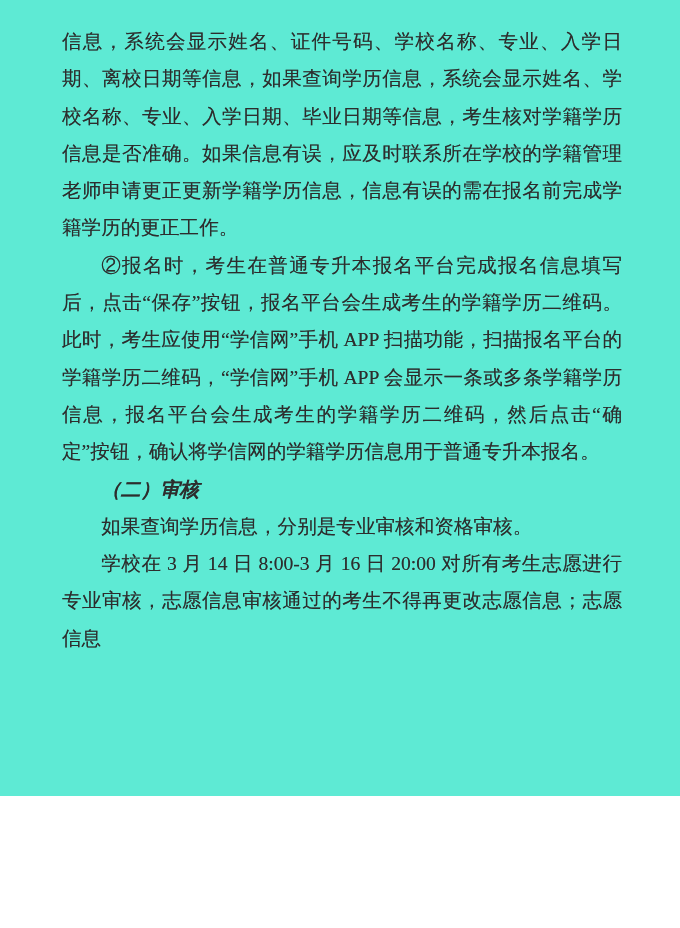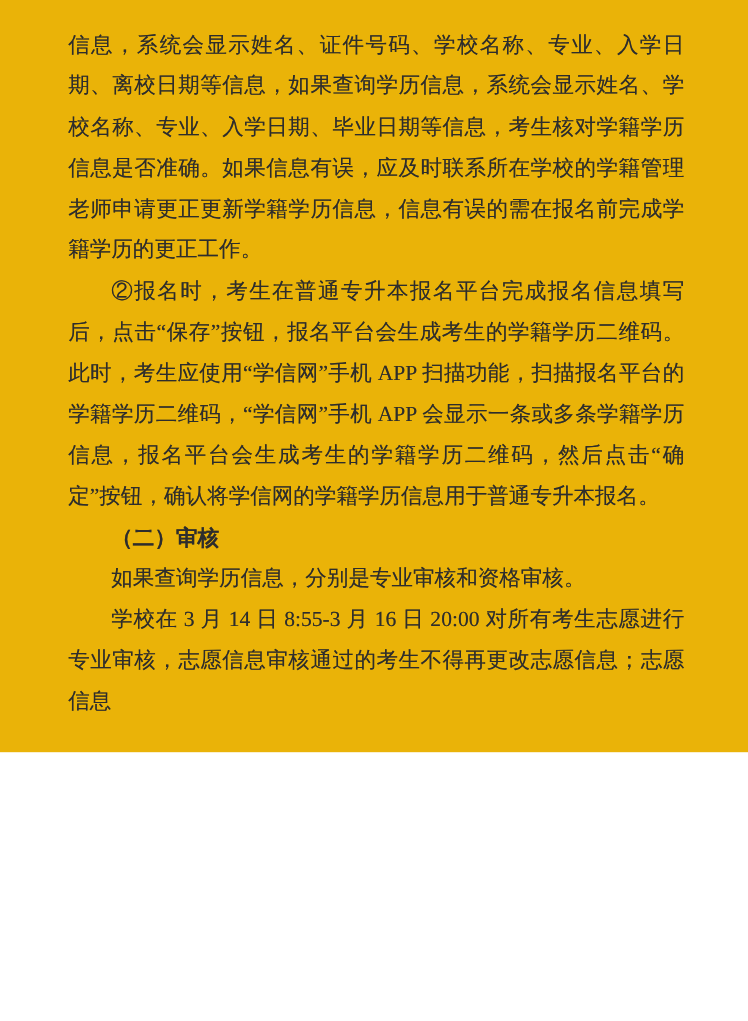--- a/index.html
+++ b/index.html
@@ -3,22 +3,22 @@
 <meta charset="utf-8">
 <style>
   html, body {
     margin: 0;
     padding: 0;
     background: #ffffff;
   }
   .page {
     position: relative;
     width: 680px;
-    height: 684px;
-    background: #eab308;
+    height: 796px;
+    background: #5eead4;
     overflow: hidden;
     font-family: "Liberation Serif", "DejaVu Serif", serif;
     color: #2d2d2d;
   }
   .content {
     position: absolute;
     left: 62px;
     top: 23px;
     width: 560px;
     font-size: 19.6px;
@@ -31,20 +31,21 @@
   .para {
     margin: 0;
     padding: 0;
     text-indent: 2em;
   }
   .para.no-indent {
     text-indent: 0;
   }
   .para.heading {
     font-weight: 700;
+    font-style: italic;
   }
   .page-footer {
     position: absolute;
     left: 62px;
     top: 880px;
     font-size: 17px;
     line-height: 22px;
     color: #3c3c3c;
     letter-spacing: 1px;
     text-shadow: 0 0 0.5px rgba(60,60,60,0.5);
@@ -53,20 +54,20 @@
 </head>
 <body>
 
 <div class="page">
 
   <main class="content">
     <p class="para no-indent">信息，系统会显示姓名、证件号码、学校名称、专业、入学日期、离校日期等信息，如果查询学历信息，系统会显示姓名、学校名称、专业、入学日期、毕业日期等信息，考生核对学籍学历信息是否准确。如果信息有误，应及时联系所在学校的学籍管理老师申请更正更新学籍学历信息，信息有误的需在报名前完成学籍学历的更正工作。</p>
     <p class="para">②报名时，考生在普通专升本报名平台完成报名信息填写后，点击“保存”按钮，报名平台会生成考生的学籍学历二维码。此时，考生应使用“学信网”手机 APP 扫描功能，扫描报名平台的学籍学历二维码，“学信网”手机 APP 会显示一条或多条学籍学历信息，报名平台会生成考生的学籍学历二维码，然后点击“确定”按钮，确认将学信网的学籍学历信息用于普通专升本报名。</p>
     <p class="para heading">（二）审核</p>
     <p class="para">如果查询学历信息，分别是专业审核和资格审核。</p>
-    <p class="para">学校在 3 月 14 日 8:55-3 月 16 日 20:00 对所有考生志愿进行专业审核，志愿信息审核通过的考生不得再更改志愿信息；志愿信息</p>
+    <p class="para">学校在 3 月 14 日 8:00-3 月 16 日 20:00 对所有考生志愿进行专业审核，志愿信息审核通过的考生不得再更改志愿信息；志愿信息</p>
   </main>
 
   <footer class="page-footer">
     <span>— 4 —</span>
   </footer>
 
 </div>
 
 </body></html>

